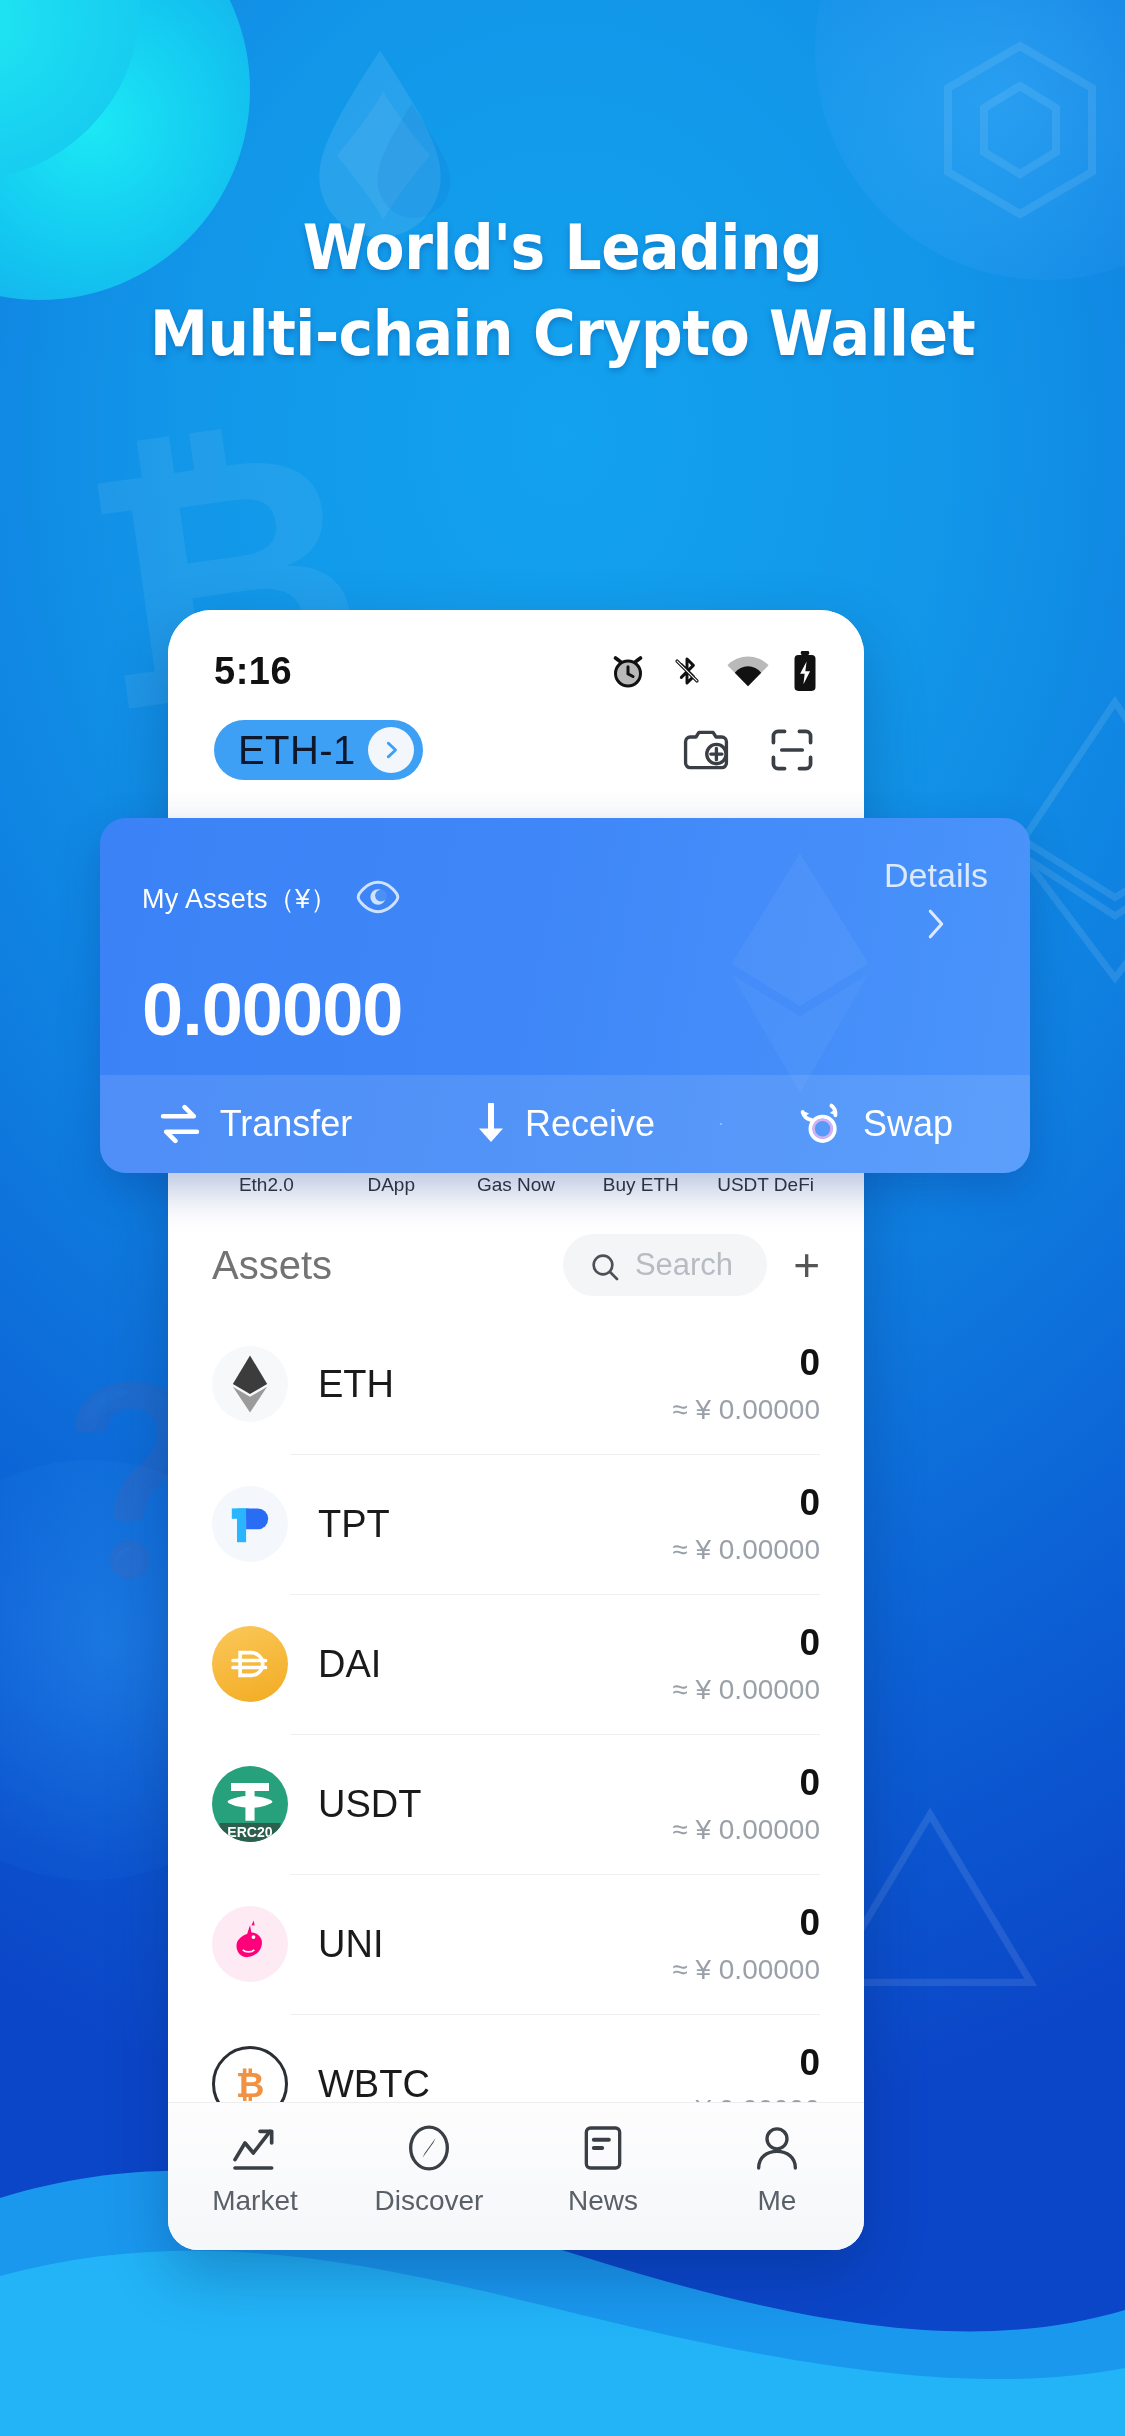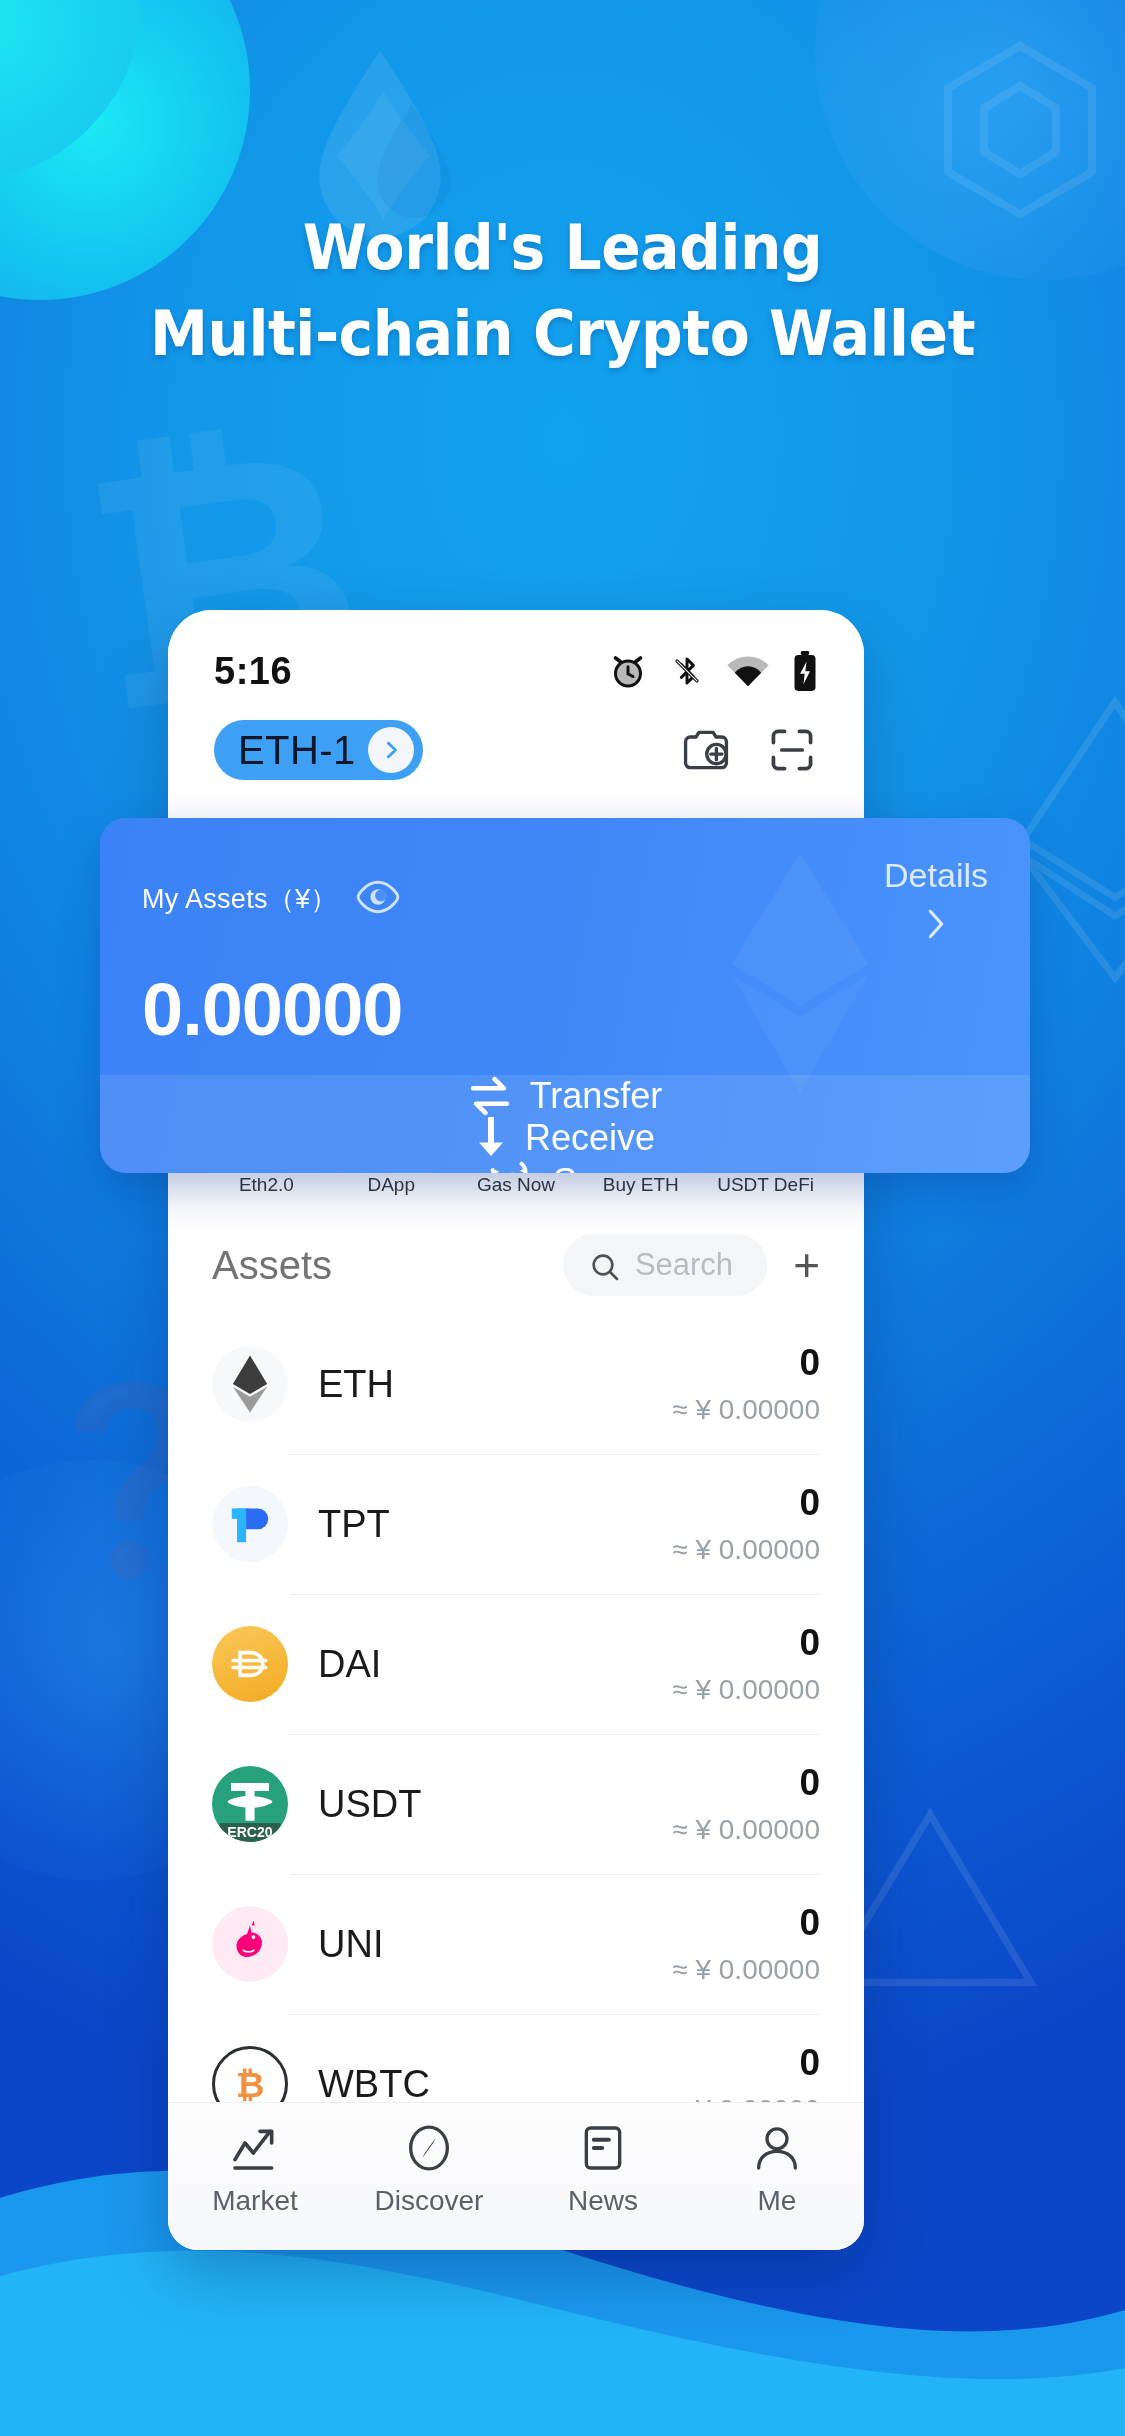--- a/index.html
+++ b/index.html
@@ -115,21 +115,21 @@
   .my-assets { display:flex; align-items:center; gap:18px; }
   .my-assets .ma-txt { color:#fff; font-size:27px; letter-spacing:0.3px; }
   .details { display:flex; align-items:center; gap:12px; color:#dce9ff; font-size:34px;flex-direction:column; }
   .balance {
     color:#fff; font-size:74px; font-weight:bold;
     letter-spacing:-1px; margin-top:26px;
   }
   .card-actions {
     position:absolute; left:0; right:0; bottom:0; height:98px;
     background:rgba(255,255,255,0.10);
-    display:flex; align-items:center;flex-direction:column;
+    display:flex; align-items:center;
   }
   .act {
     flex:1; display:flex; align-items:center; justify-content:center;
     gap:18px; color:#fff; font-size:36px; position:relative;
   }
   .act + .act::before {
     content:""; position:absolute; left:0; top:22px; bottom:22px;
     width:2px; background:rgba(255,255,255,0.35);
   }
 

